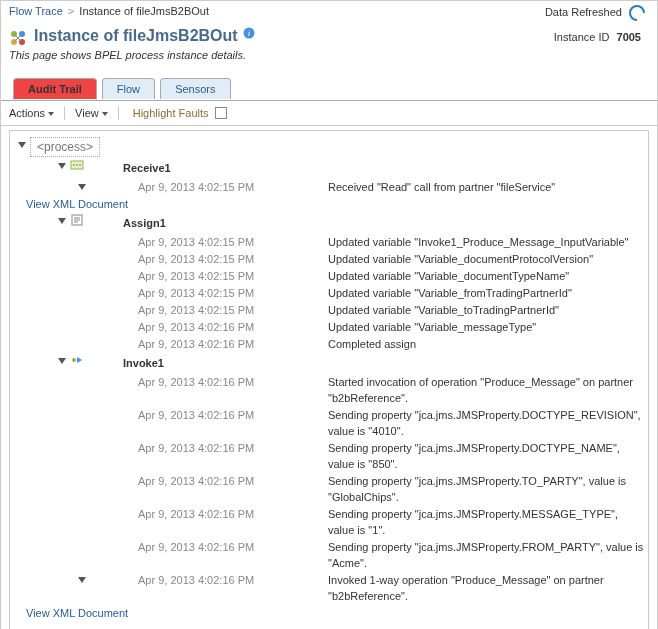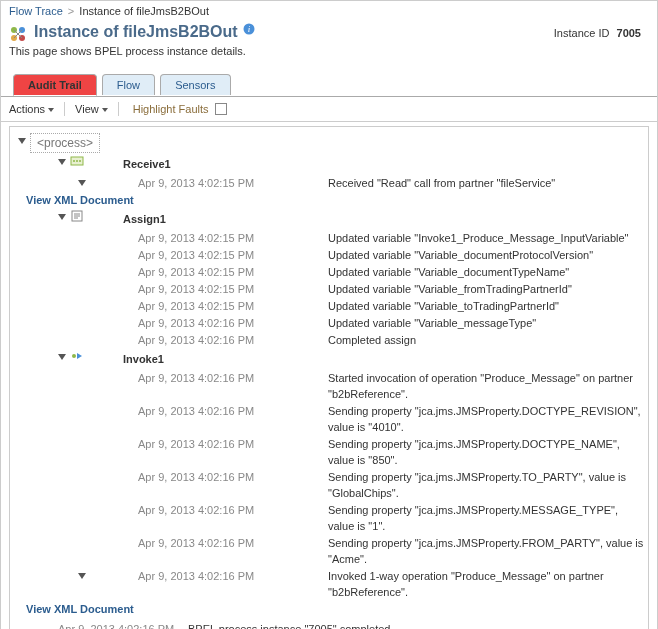--- a/index.html
+++ b/index.html
@@ -8,21 +8,21 @@
   .breadcrumb { padding: 4px 8px; font-size: 11px; }
   .breadcrumb a { color: #2b5c8e; text-decoration: none; }
   .breadcrumb .sep { color: #999; padding: 0 2px; }
   .data-refreshed { float: right; color: #333; padding-right: 4px; }
   .oracle-logo { display: inline-block; width: 16px; height: 16px; border: 2px solid #2b7bb9; border-radius: 50%; vertical-align: middle; margin-left: 4px; position: relative; }
   .oracle-logo::after { content: ""; position: absolute; right: -2px; bottom: -2px; width: 8px; height: 8px; background: #fff; }
   .title-row { padding: 2px 8px 0 8px; }
   .title { font-size: 16px; font-weight: bold; color: #4a6a8a; }
   .title-icon { display: inline-block; width: 18px; height: 18px; vertical-align: middle; margin-right: 4px; }
   .info-icon { display: inline-block; width: 12px; height: 12px; vertical-align: top; margin-left: 2px; }
-  .subtitle { padding: 2px 8px 6px 8px; color: #333; }
+  .subtitle { padding: 2px 8px 6px 8px; color: #333; font-style: italic; }
   .instance-id { float: right; padding: 4px 8px; }
   .instance-id .lbl { color: #333; }
   .instance-id .val { font-weight: bold; padding-left: 4px; }
   .tabs { border-bottom: 1px solid #aaa; height: 24px; margin-top: 10px; padding-left: 12px; }
   .tab { display: inline-block; padding: 4px 14px; border: 1px solid #aaa; border-bottom: none; background: #e0edf7; color: #2b5c8e; font-size: 11px; border-radius: 4px 4px 0 0; margin-right: 2px; position: relative; top: 1px; cursor: pointer; }
   .tab.active { background: #ef4444; font-weight: bold; color: #333; border-bottom: 1px solid #fff; }
   .toolbar { padding: 4px 4px; border-bottom: 1px solid #ccc; display: flex; align-items: center; }
   .tool-item { color: #333; cursor: pointer; padding: 2px 4px; }
   .tool-sep { width: 1px; height: 14px; background: #ccc; margin: 0 6px; }
   .dd-arrow { display: inline-block; width: 0; height: 0; border-left: 3px solid transparent; border-right: 3px solid transparent; border-top: 4px solid #555; margin-left: 3px; vertical-align: middle; }
@@ -34,33 +34,37 @@
   .node-box { border: 1px dotted #aaa; padding: 1px 6px; color: #777; font-size: 12px; display: inline-block; }
   .node-label { font-weight: bold; color: #333; padding: 2px 0; margin-left: 36px; }
   .icon { display: inline-block; width: 14px; height: 14px; vertical-align: middle; margin-right: 3px; flex-shrink: 0; }
   .ts { color: #888; width: 150px; flex-shrink: 0; padding-left: 4px; }
   .msg { color: #333; }
   .link { color: #2b5c8e; cursor: pointer; }
   .ind0 { padding-left: 4px; }
   .ind1 { padding-left: 24px; }
   .ind2 { padding-left: 44px; }
   .ind3 { padding-left: 64px; gap: 44px; }
-  .rowpad { padding-left: 12px; font-weight: bold; }
+  .rowpad { padding-left: 12px; }
   .scrollbar-h { height: 16px; background: #f0f0f0; border-top: 1px solid #ccc; display: flex; }
   .scroll-btn { width: 16px; height: 16px; background: #e0e0e0; border: 1px solid #bbb; display: flex; align-items: center; justify-content: center; }
   .scroll-track { flex: 1; background: #f5f5f5; }
   .arrow-l { width: 0; height: 0; border-top: 4px solid transparent; border-bottom: 4px solid transparent; border-right: 5px solid #555; }
   .arrow-r { width: 0; height: 0; border-top: 4px solid transparent; border-bottom: 4px solid transparent; border-left: 5px solid #555; }
   .clr { clear: both; }
 </style>
 </head>
 <body>
 
 <div class="page">
   <div class="breadcrumb">
+    <span class="data-refreshed">
+      <span>Data Refreshed</span>
+      <span class="oracle-logo"></span>
+    </span>
     <a href="#">Flow Trace</a>
     <span class="sep">&gt;</span>
     <span>Instance of fileJmsB2BOut</span>
     <div class="clr"></div>
   </div>
 
   <div class="title-row">
     <span class="instance-id">
       <span class="lbl">Instance ID</span>
       <span class="val">7005</span>

